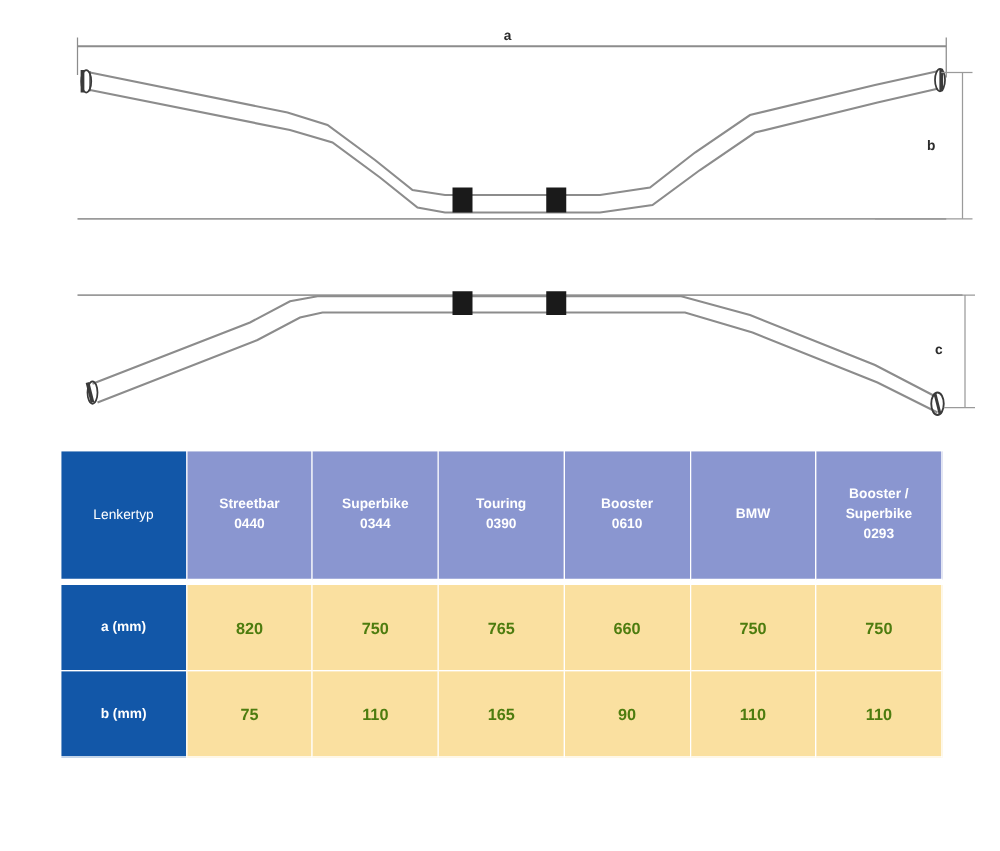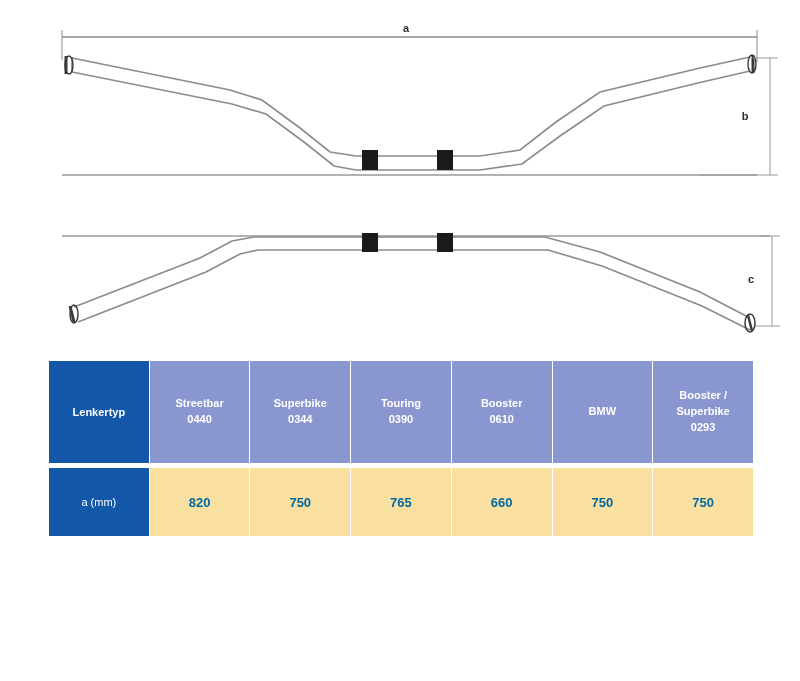--- a/index.html
+++ b/index.html
@@ -34,45 +34,45 @@
     border:1px solid #ffffff;
     padding:0;
     text-align:center;
     vertical-align:middle;
   }
 
   .hdr-corner{
     background:#1257a8;
     color:#ffffff;
     font-size:11px;
-    font-weight:bold;
+    font-weight:normal;
     height:102px;
   }
   .hdr-cell{
     background:#8a96d0;
     color:#ffffff;
     font-size:11px;
     font-weight:bold;
     line-height:1.45;
     height:102px;
   }
   .hdr-cell .model-name{display:block;}
   .hdr-cell .model-code{display:block;}
 
   .row-label{
     background:#1257a8;
     color:#ffffff;
     font-size:11px;
-    font-weight:normal;
+    font-weight:bold;
     height:68px;
     width:112px;
   }
   .val-cell{
     background:#fae0a0;
-    color:#0369a1;
+    color:#4d7c0f;
     font-size:13px;
     font-weight:bold;
     height:68px;
   }
   .spacer-row td{
     border:none;
     background:#ffffff;
     height:3px;
     padding:0;
   }
@@ -198,15 +198,24 @@
     <tr>
       <td class="row-label">a (mm)</td>
       <td class="val-cell">820</td>
       <td class="val-cell">750</td>
       <td class="val-cell">765</td>
       <td class="val-cell">660</td>
       <td class="val-cell">750</td>
       <td class="val-cell">750</td>
     </tr>
 
+    <tr>
+      <td class="row-label">b (mm)</td>
+      <td class="val-cell">75</td>
+      <td class="val-cell">110</td>
+      <td class="val-cell">165</td>
+      <td class="val-cell">90</td>
+      <td class="val-cell">110</td>
+      <td class="val-cell">110</td>
+    </tr>
 
   </tbody>
 </table>
 
 </body></html>

